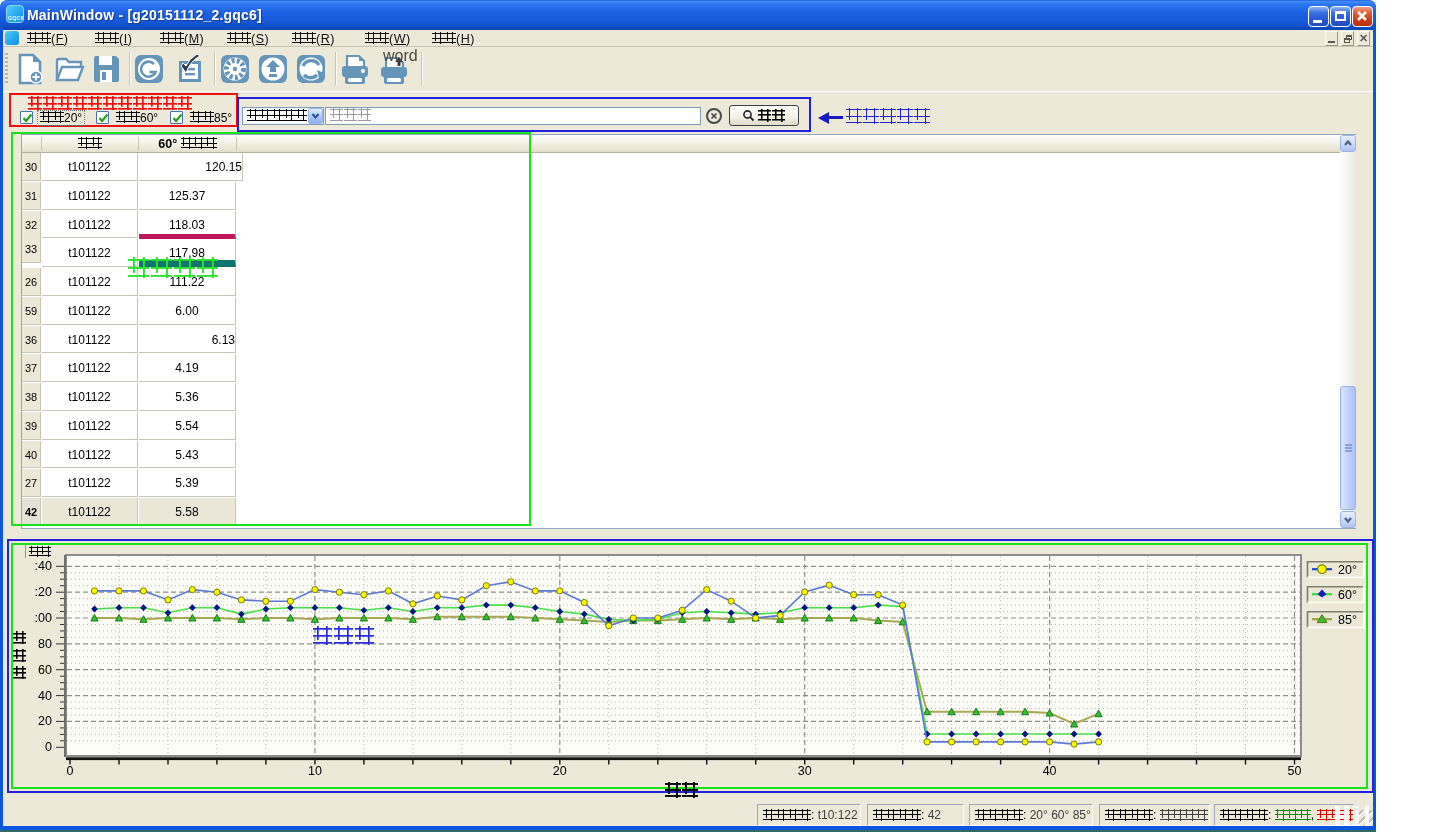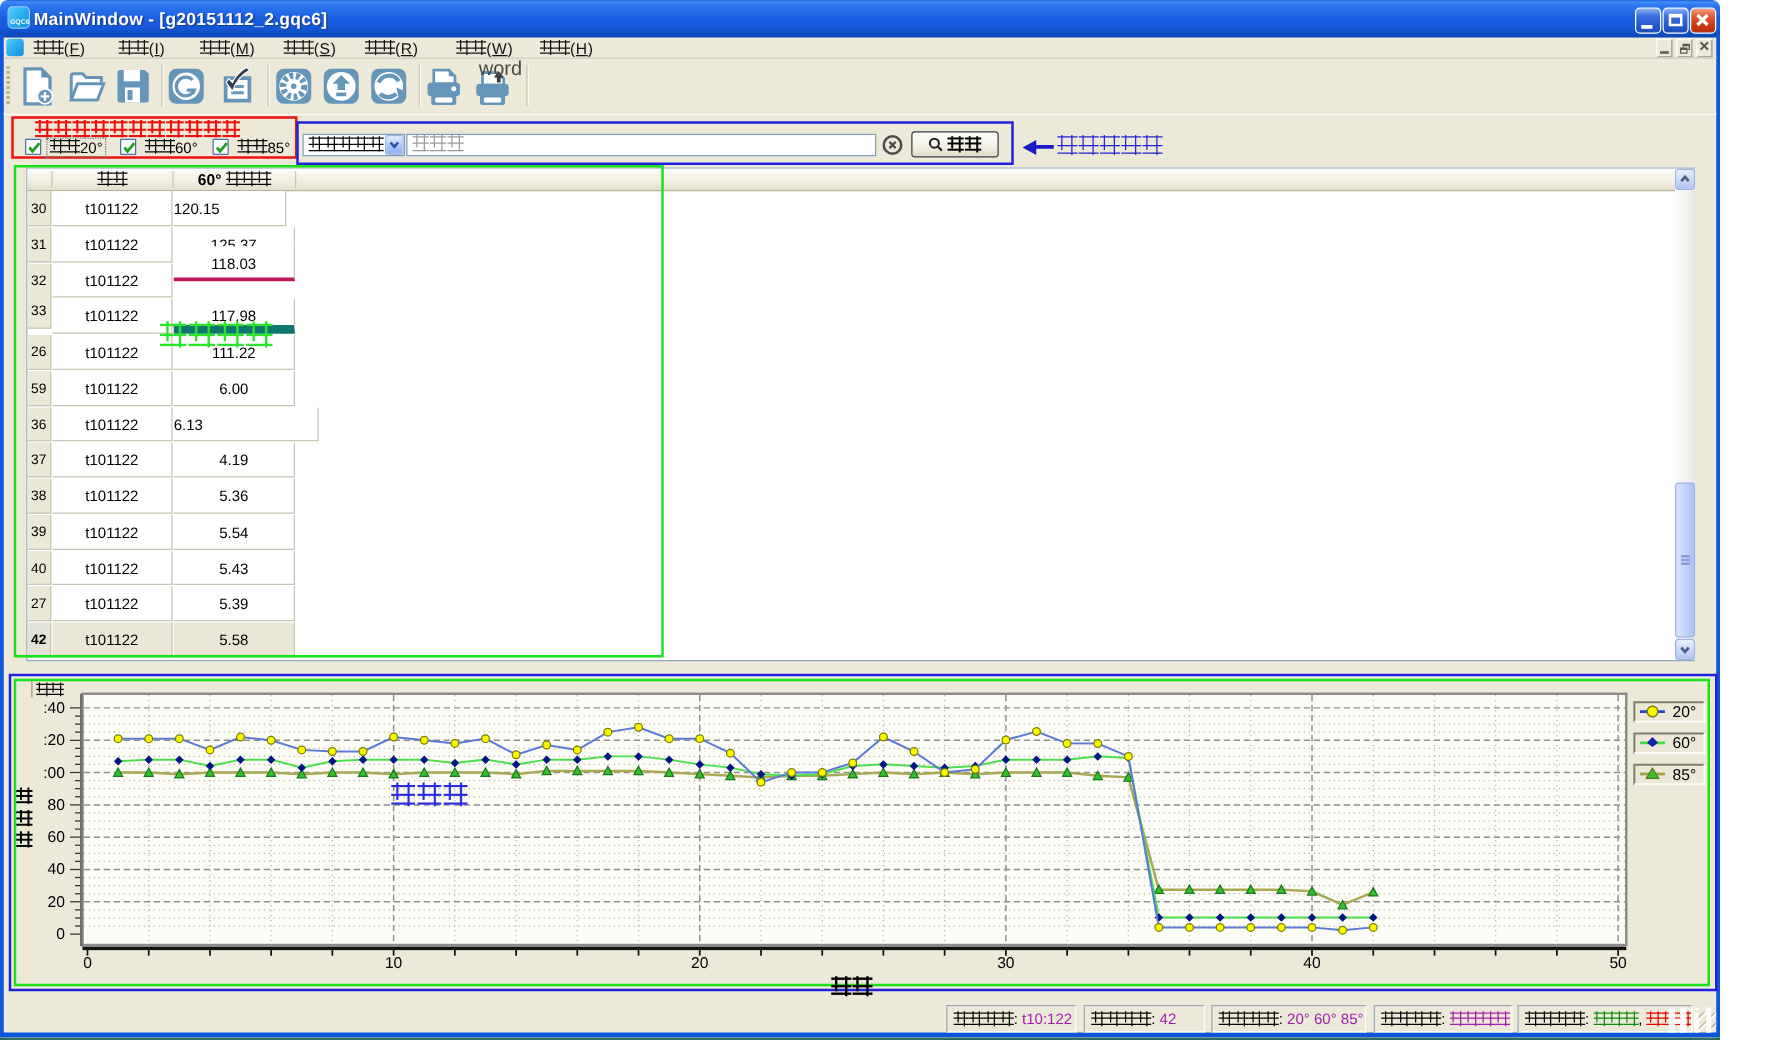--- a/index.html
+++ b/index.html
@@ -8,21 +8,21 @@
 i.g.b{background-size:100% 12%,100% 12%,100% 12%,12% 76%,12% 100%}
 .s11{width:11px;height:11px}.s12{width:12px;height:12px}.s13{width:13px;height:13px;margin-right:1px}
 .s14{width:14px;height:14px;margin-right:1px}.s16{width:16px;height:16px;margin-right:1px}
 .s19{width:19px;height:19px;margin-right:2px}.s21{width:21px;height:21px;margin-right:2px}
 .tbtn{position:absolute;top:6px;width:21px;height:21px;border:1px solid #fff;border-radius:4px}
 .mdib{position:absolute;top:31px;width:13px;height:15px;background:#ece9d8;border:1px solid;border-color:#fffef8 #9b988a #9b988a #fffef8;color:#5a5a52;font-size:11px;text-align:center;line-height:13px}
 .sep{position:absolute;top:52px;width:2px;height:33px;border-left:1px solid #c9c5b4;border-right:1px solid #fdfcf7}
 .cb{position:absolute;top:111px;width:13px;height:13px;background:#fff;border:1px solid #4e71a5;border-radius:1px}
 .cb svg{position:absolute;left:0px;top:0px}
 .panel{position:absolute;top:804px;height:22px;border:1px solid;border-color:#9fa8b8 #fdfdfa #fdfdfa #9fa8b8;font-size:12px;line-height:20px;white-space:nowrap;overflow:hidden;padding-left:5px}
-.blue{color:#a21caf}
+.blue{color:#404040}
 </style></head><body>
 
 <div id="win">
 
   <div class="abs" style="left:0;top:0;width:1376px;height:30px;background:linear-gradient(180deg,#2360d8 0,#3f8cf8 5%,#2e77f0 14%,#1b60e2 45%,#1659da 72%,#0e4cc4 90%,#0846b4 100%);border-radius:6px 6px 0 0"></div>
   <div class="abs" style="left:6px;top:5px;width:18px;height:18px;background:linear-gradient(135deg,#53d0f8 0,#28a8ee 55%,#0f90dc 100%);border-radius:4px;border:1px solid #8fd8f8"></div>
   <div class="abs" style="left:8px;top:15px;color:#eafaff;font-size:5.5px;font-weight:bold">GQC6</div>
   <div class="abs" style="left:27px;top:7px;color:#fff;font-size:14px;font-weight:bold;letter-spacing:.2px;text-shadow:1px 1px 1px #1a3b8c">MainWindow - [g20151112_2.gqc6]</div>
   <div class="tbtn" style="left:1308px;background:linear-gradient(180deg,#8db3f2 0,#3a70e4 30%,#2458cc 70%,#1e4eb8 100%)">
       <div class="abs" style="left:4px;top:13px;width:9px;height:3px;background:#fff"></div>
@@ -169,39 +169,39 @@
 
   <div class="abs" style="left:21px;top:134px;width:1335px;height:395px;background:#fff;border:1px solid #92a8bd"></div>
   <div class="abs" style="left:22px;top:135px;width:1318px;height:17.6px;background:linear-gradient(180deg,#fdfdfa 0,#eeebdc 70%,#e2dfcc 100%);border-bottom:1px solid #b5b29e"></div>
   <div class="abs" style="left:41px;top:137px;width:1px;height:13px;background:#c6c6b4"></div>
   <div class="abs" style="left:138px;top:137px;width:1px;height:13px;background:#c6c6b4"></div>
   <div class="abs" style="left:236px;top:137px;width:1px;height:13px;background:#c6c6b4"></div>
   <div class="abs" style="left:42px;top:136px;width:96px;height:16px;font-size:12.5px;font-weight:bold;text-align:center;line-height:16px"><i class="g s12 b"></i><i class="g s12 b"></i></div>
   <div class="abs" style="left:139px;top:136px;width:97px;height:16px;font-size:12.5px;font-weight:bold;text-align:center;line-height:16px">60° <i class="g s12 b"></i><i class="g s12 b"></i><i class="g s12 b"></i></div>
 <div style="position:absolute;left:22px;top:153.2px;width:19px;height:27.8px;background:#ebe8d7;border-right:1px solid #c6c6b4;border-bottom:1px solid #c6c6b4;font-size:11px;text-align:center;line-height:28px">30</div>
 <div style="position:absolute;left:42px;top:153.2px;width:96px;height:27.8px;background:#fff;border-right:1px solid #c6c6b4;border-bottom:1px solid #c6c6b4;font-size:12px;text-align:center;line-height:28px">t101122</div>
-<div style="position:absolute;left:139px;top:153.2px;width:90px;height:27.8px;background:#fff;border-right:1px solid #c6c6b4;border-bottom:1px solid #c6c6b4;font-size:12px;text-align:left;line-height:28px">120.15</div>
+<div style="position:absolute;left:139px;top:153.2px;width:104px;height:27.8px;background:#fff;border-right:1px solid #c6c6b4;border-bottom:1px solid #c6c6b4;font-size:12px;text-align:right;line-height:28px">120.15</div>
 <div style="position:absolute;left:22px;top:181.9px;width:19px;height:27.8px;background:#ebe8d7;border-right:1px solid #c6c6b4;border-bottom:1px solid #c6c6b4;font-size:11px;text-align:center;line-height:28px">31</div>
 <div style="position:absolute;left:42px;top:181.9px;width:96px;height:27.8px;background:#fff;border-right:1px solid #c6c6b4;border-bottom:1px solid #c6c6b4;font-size:12px;text-align:center;line-height:28px">t101122</div>
 <div style="position:absolute;left:139px;top:181.9px;width:97px;height:27.8px;background:#fff;border-right:1px solid #c6c6b4;border-bottom:1px solid #c6c6b4;font-size:12px;text-align:center;line-height:28px">125.37</div>
 <div style="position:absolute;left:22px;top:210.7px;width:19px;height:27.8px;background:#ebe8d7;border-right:1px solid #c6c6b4;border-bottom:1px solid #c6c6b4;font-size:11px;text-align:center;line-height:28px">32</div>
 <div style="position:absolute;left:42px;top:210.7px;width:96px;height:27.8px;background:#fff;border-right:1px solid #c6c6b4;border-bottom:1px solid #c6c6b4;font-size:12px;text-align:center;line-height:28px">t101122</div>
-<div style="position:absolute;left:139px;top:197px;width:97px;height:27.8px;background:#fff;border-right:1px solid #c6c6b4;border-bottom:3px solid #be185d;font-size:12px;text-align:center;line-height:28px">118.03</div>
+<div style="position:absolute;left:139px;top:211px;width:97px;height:27.8px;background:#fff;border-right:1px solid #c6c6b4;border-bottom:5px solid #be185d;font-size:12px;text-align:center;line-height:28px">118.03</div>
 <div style="position:absolute;left:22px;top:235px;width:19px;height:27.8px;background:#ebe8d7;border-right:1px solid #c6c6b4;border-bottom:1px solid #c6c6b4;font-size:11px;text-align:center;line-height:28px">33</div>
 <div style="position:absolute;left:42px;top:239.4px;width:96px;height:27.8px;background:#fff;border-right:1px solid #c6c6b4;border-bottom:1px solid #c6c6b4;font-size:12px;text-align:center;line-height:28px">t101122</div>
 <div style="position:absolute;left:139px;top:239.4px;width:97px;height:27.8px;background:#fff;border-right:1px solid #c6c6b4;border-bottom:7px solid #0f766e;font-size:12px;text-align:center;line-height:28px">117.98</div>
 <div style="position:absolute;left:22px;top:268.2px;width:19px;height:27.8px;background:#ebe8d7;border-right:1px solid #c6c6b4;border-bottom:1px solid #c6c6b4;font-size:11px;text-align:center;line-height:28px">26</div>
 <div style="position:absolute;left:42px;top:268.2px;width:96px;height:27.8px;background:#fff;border-right:1px solid #c6c6b4;border-bottom:1px solid #c6c6b4;font-size:12px;text-align:center;line-height:28px">t101122</div>
 <div style="position:absolute;left:139px;top:268.2px;width:97px;height:27.8px;background:#fff;border-right:1px solid #c6c6b4;border-bottom:1px solid #c6c6b4;font-size:12px;text-align:center;line-height:28px">111.22</div>
 <div style="position:absolute;left:22px;top:296.9px;width:19px;height:27.8px;background:#ebe8d7;border-right:1px solid #c6c6b4;border-bottom:1px solid #c6c6b4;font-size:11px;text-align:center;line-height:28px">59</div>
 <div style="position:absolute;left:42px;top:296.9px;width:96px;height:27.8px;background:#fff;border-right:1px solid #c6c6b4;border-bottom:1px solid #c6c6b4;font-size:12px;text-align:center;line-height:28px">t101122</div>
 <div style="position:absolute;left:139px;top:296.9px;width:97px;height:27.8px;background:#fff;border-right:1px solid #c6c6b4;border-bottom:1px solid #c6c6b4;font-size:12px;text-align:center;line-height:28px">6.00</div>
 <div style="position:absolute;left:22px;top:325.7px;width:19px;height:27.8px;background:#ebe8d7;border-right:1px solid #c6c6b4;border-bottom:1px solid #c6c6b4;font-size:11px;text-align:center;line-height:28px">36</div>
 <div style="position:absolute;left:42px;top:325.7px;width:96px;height:27.8px;background:#fff;border-right:1px solid #c6c6b4;border-bottom:1px solid #c6c6b4;font-size:12px;text-align:center;line-height:28px">t101122</div>
-<div style="position:absolute;left:139px;top:325.7px;width:116px;height:27.8px;background:#fff;border-right:1px solid #c6c6b4;border-bottom:1px solid #c6c6b4;font-size:12px;text-align:left;line-height:28px">6.13</div>
+<div style="position:absolute;left:139px;top:325.7px;width:97px;height:27.8px;background:#fff;border-right:1px solid #c6c6b4;border-bottom:1px solid #c6c6b4;font-size:12px;text-align:right;line-height:28px">6.13</div>
 <div style="position:absolute;left:22px;top:354.4px;width:19px;height:27.8px;background:#ebe8d7;border-right:1px solid #c6c6b4;border-bottom:1px solid #c6c6b4;font-size:11px;text-align:center;line-height:28px">37</div>
 <div style="position:absolute;left:42px;top:354.4px;width:96px;height:27.8px;background:#fff;border-right:1px solid #c6c6b4;border-bottom:1px solid #c6c6b4;font-size:12px;text-align:center;line-height:28px">t101122</div>
 <div style="position:absolute;left:139px;top:354.4px;width:97px;height:27.8px;background:#fff;border-right:1px solid #c6c6b4;border-bottom:1px solid #c6c6b4;font-size:12px;text-align:center;line-height:28px">4.19</div>
 <div style="position:absolute;left:22px;top:383.2px;width:19px;height:27.8px;background:#ebe8d7;border-right:1px solid #c6c6b4;border-bottom:1px solid #c6c6b4;font-size:11px;text-align:center;line-height:28px">38</div>
 <div style="position:absolute;left:42px;top:383.2px;width:96px;height:27.8px;background:#fff;border-right:1px solid #c6c6b4;border-bottom:1px solid #c6c6b4;font-size:12px;text-align:center;line-height:28px">t101122</div>
 <div style="position:absolute;left:139px;top:383.2px;width:97px;height:27.8px;background:#fff;border-right:1px solid #c6c6b4;border-bottom:1px solid #c6c6b4;font-size:12px;text-align:center;line-height:28px">5.36</div>
 <div style="position:absolute;left:22px;top:411.9px;width:19px;height:27.8px;background:#ebe8d7;border-right:1px solid #c6c6b4;border-bottom:1px solid #c6c6b4;font-size:11px;text-align:center;line-height:28px">39</div>
 <div style="position:absolute;left:42px;top:411.9px;width:96px;height:27.8px;background:#fff;border-right:1px solid #c6c6b4;border-bottom:1px solid #c6c6b4;font-size:12px;text-align:center;line-height:28px">t101122</div>
 <div style="position:absolute;left:139px;top:411.9px;width:97px;height:27.8px;background:#fff;border-right:1px solid #c6c6b4;border-bottom:1px solid #c6c6b4;font-size:12px;text-align:center;line-height:28px">5.54</div>
 <div style="position:absolute;left:22px;top:440.7px;width:19px;height:27.8px;background:#ebe8d7;border-right:1px solid #c6c6b4;border-bottom:1px solid #c6c6b4;font-size:11px;text-align:center;line-height:28px">40</div>

